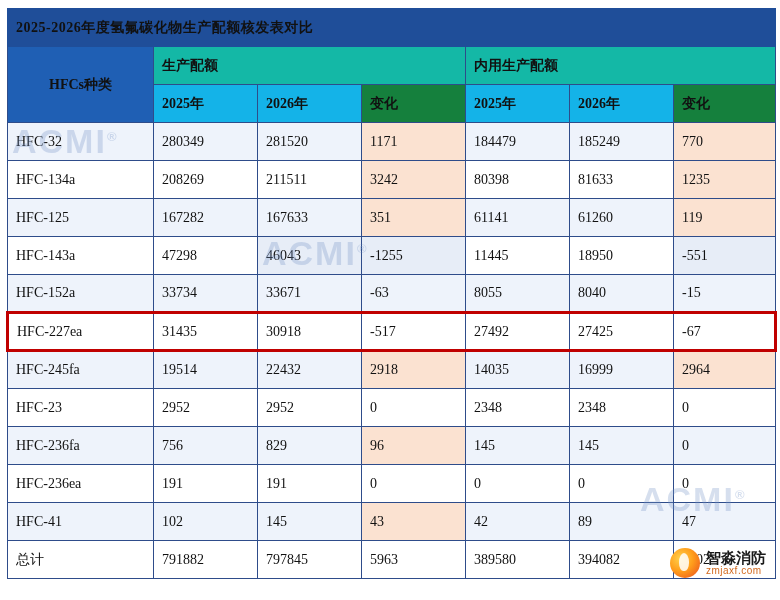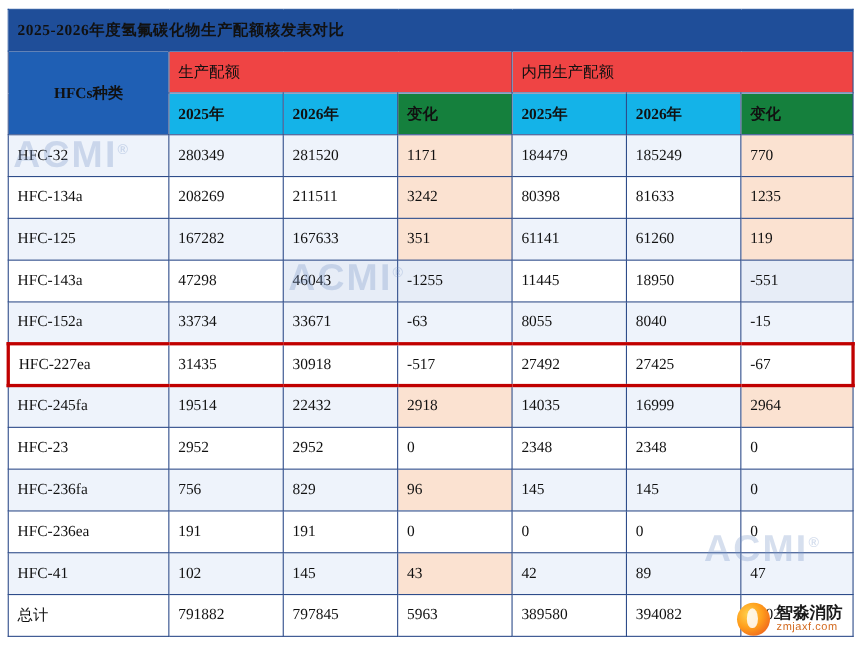--- a/index.html
+++ b/index.html
@@ -43,23 +43,23 @@
     background: #1f4e99;
     color: #ffffff;
     font-size: 19px;
     font-weight: bold;
     text-align: center;
     height: 48px;
     letter-spacing: 0.5px;
     border: 1px solid #1f4e99 !important;
   }
   .hdr-blue {
-    background: #ef4444;
-    color: #ffffff;
-    font-weight: normal;
+    background: #14b8a6;
+    color: #ffffff;
+    font-weight: bold;
     text-align: center;
     font-size: 15px;
   }
   .hdr-kinds {
     background: #1f5fb4;
     color: #ffffff;
     font-weight: bold;
     text-align: center !important;
     font-size: 15px;
     height: 76px;

